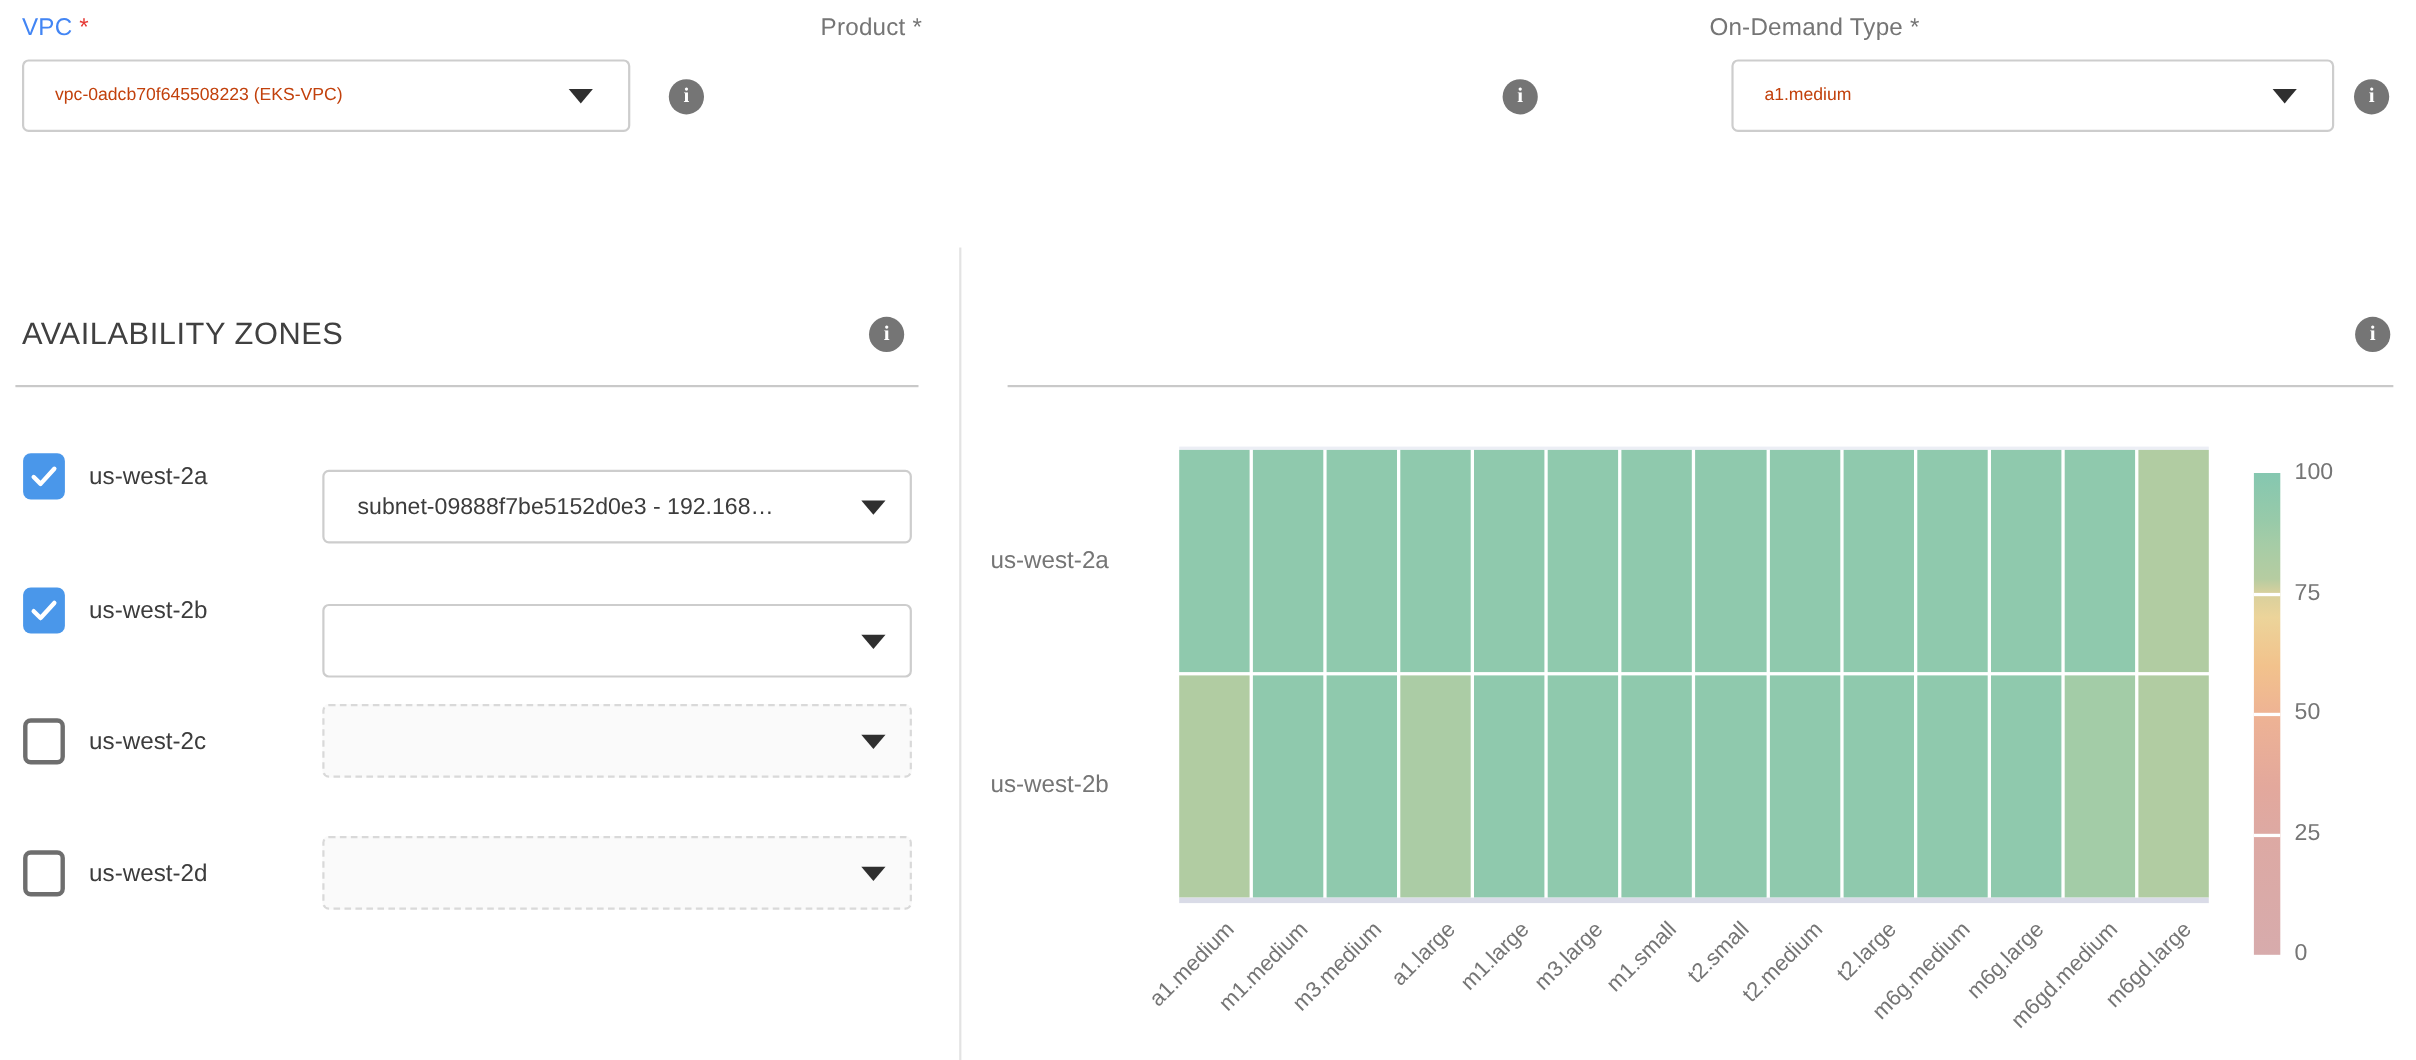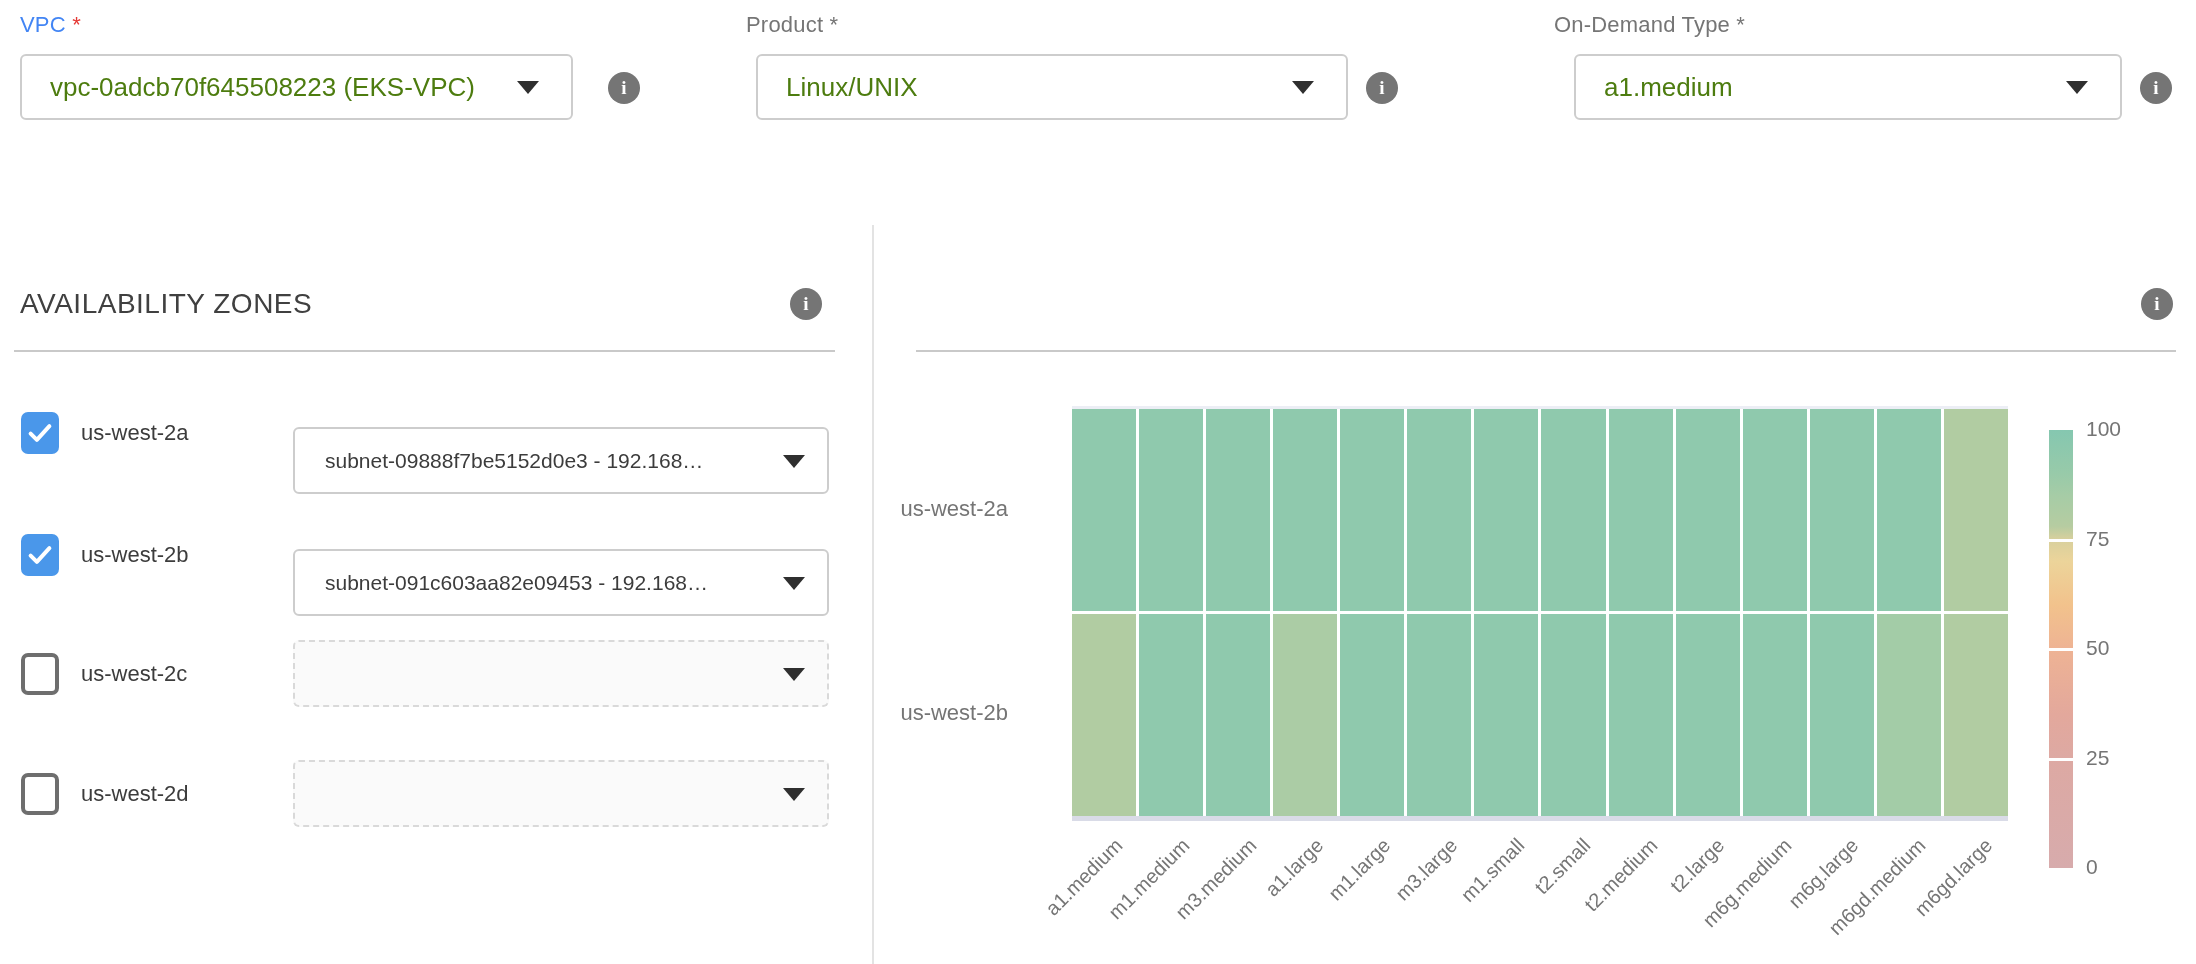--- a/index.html
+++ b/index.html
@@ -5,21 +5,21 @@
   html,body{margin:0;padding:0;background:#fff;}
   .page{position:relative;width:2176px;height:964px;background:#fff;overflow:hidden;
         font-family:"Liberation Sans","DejaVu Sans",sans-serif;color:#3c3c3c;}
 
   
   .field-label{position:absolute;top:12px;font-size:22px;color:#757575;letter-spacing:.2px;}
   .field-label .lbl-blue{color:#4285f4;}
   .field-label .star-red{color:#e53935;}
   .select-box{position:absolute;top:54px;height:66px;background:#fff;
               border:2px solid #cdcdcd;border-radius:6px;box-sizing:border-box;cursor:pointer;}
-  .select-value{position:absolute;left:28px;top:0;line-height:62px;font-size:26px;color:#4d7c0f;
+  .select-value{position:absolute;left:28px;top:0;line-height:62px;font-size:16px;color:#c2410c;
                 white-space:nowrap;overflow:hidden;max-width:82%;}
   .caret{position:absolute;right:32px;top:50%;margin-top:-6px;width:0;height:0;
          border-left:11px solid transparent;border-right:11px solid transparent;
          border-top:13px solid #2f2f2f;}
   .info-icon{position:absolute;width:32px;height:32px;border-radius:50%;background:#757575;
              color:#fff;font-size:19px;font-weight:700;display:flex;align-items:center;
              justify-content:center;cursor:pointer;font-family:"Liberation Serif","DejaVu Serif",serif;}
 
   #vpc-box{left:20px;width:553px;}
   #product-box{left:756px;width:592px;}
@@ -79,24 +79,20 @@
   <div class="select-box" id="vpc-box">
     <span class="select-value">vpc-0adcb70f645508223 (EKS-VPC)</span>
     <span class="caret"></span>
   </div>
   <span class="info-icon" id="vpc-info">i</span>
 
   <div class="field-label" id="product-label">
     <span>Product</span>
     <span>*</span>
   </div>
-  <div class="select-box" id="product-box">
-    <span class="select-value">Linux/UNIX</span>
-    <span class="caret"></span>
-  </div>
   <span class="info-icon" id="product-info">i</span>
 
   <div class="field-label" id="odt-label">
     <span>On-Demand Type</span>
     <span>*</span>
   </div>
   <div class="select-box" id="odt-box">
     <span class="select-value">a1.medium</span>
     <span class="caret"></span>
   </div>
@@ -125,21 +121,20 @@
         </div>
       </div>
       <div class="az-row" style="top: 521px;">
         <span class="checkbox checked">
           <svg width="30" height="30" viewBox="0 0 24 24">
             <path d="M4.5 12.5 L9.5 17.5 L19.5 6.5" fill="none" stroke="#fff" stroke-width="3.2" stroke-linecap="round" stroke-linejoin="round"></path>
           </svg>
         </span>
         <span class="zone-label">us-west-2b</span>
         <div class="subnet-select filled">
-          <span class="subnet-value">subnet-091c603aa82e09453 - 192.168…</span>
           <span class="caret"></span>
         </div>
       </div>
       <div class="az-row" style="top: 640px;">
         <span class="checkbox unchecked"></span>
         <span class="zone-label">us-west-2c</span>
         <div class="subnet-select empty">
           <span class="subnet-value"></span>
           <span class="caret"></span>
         </div>

